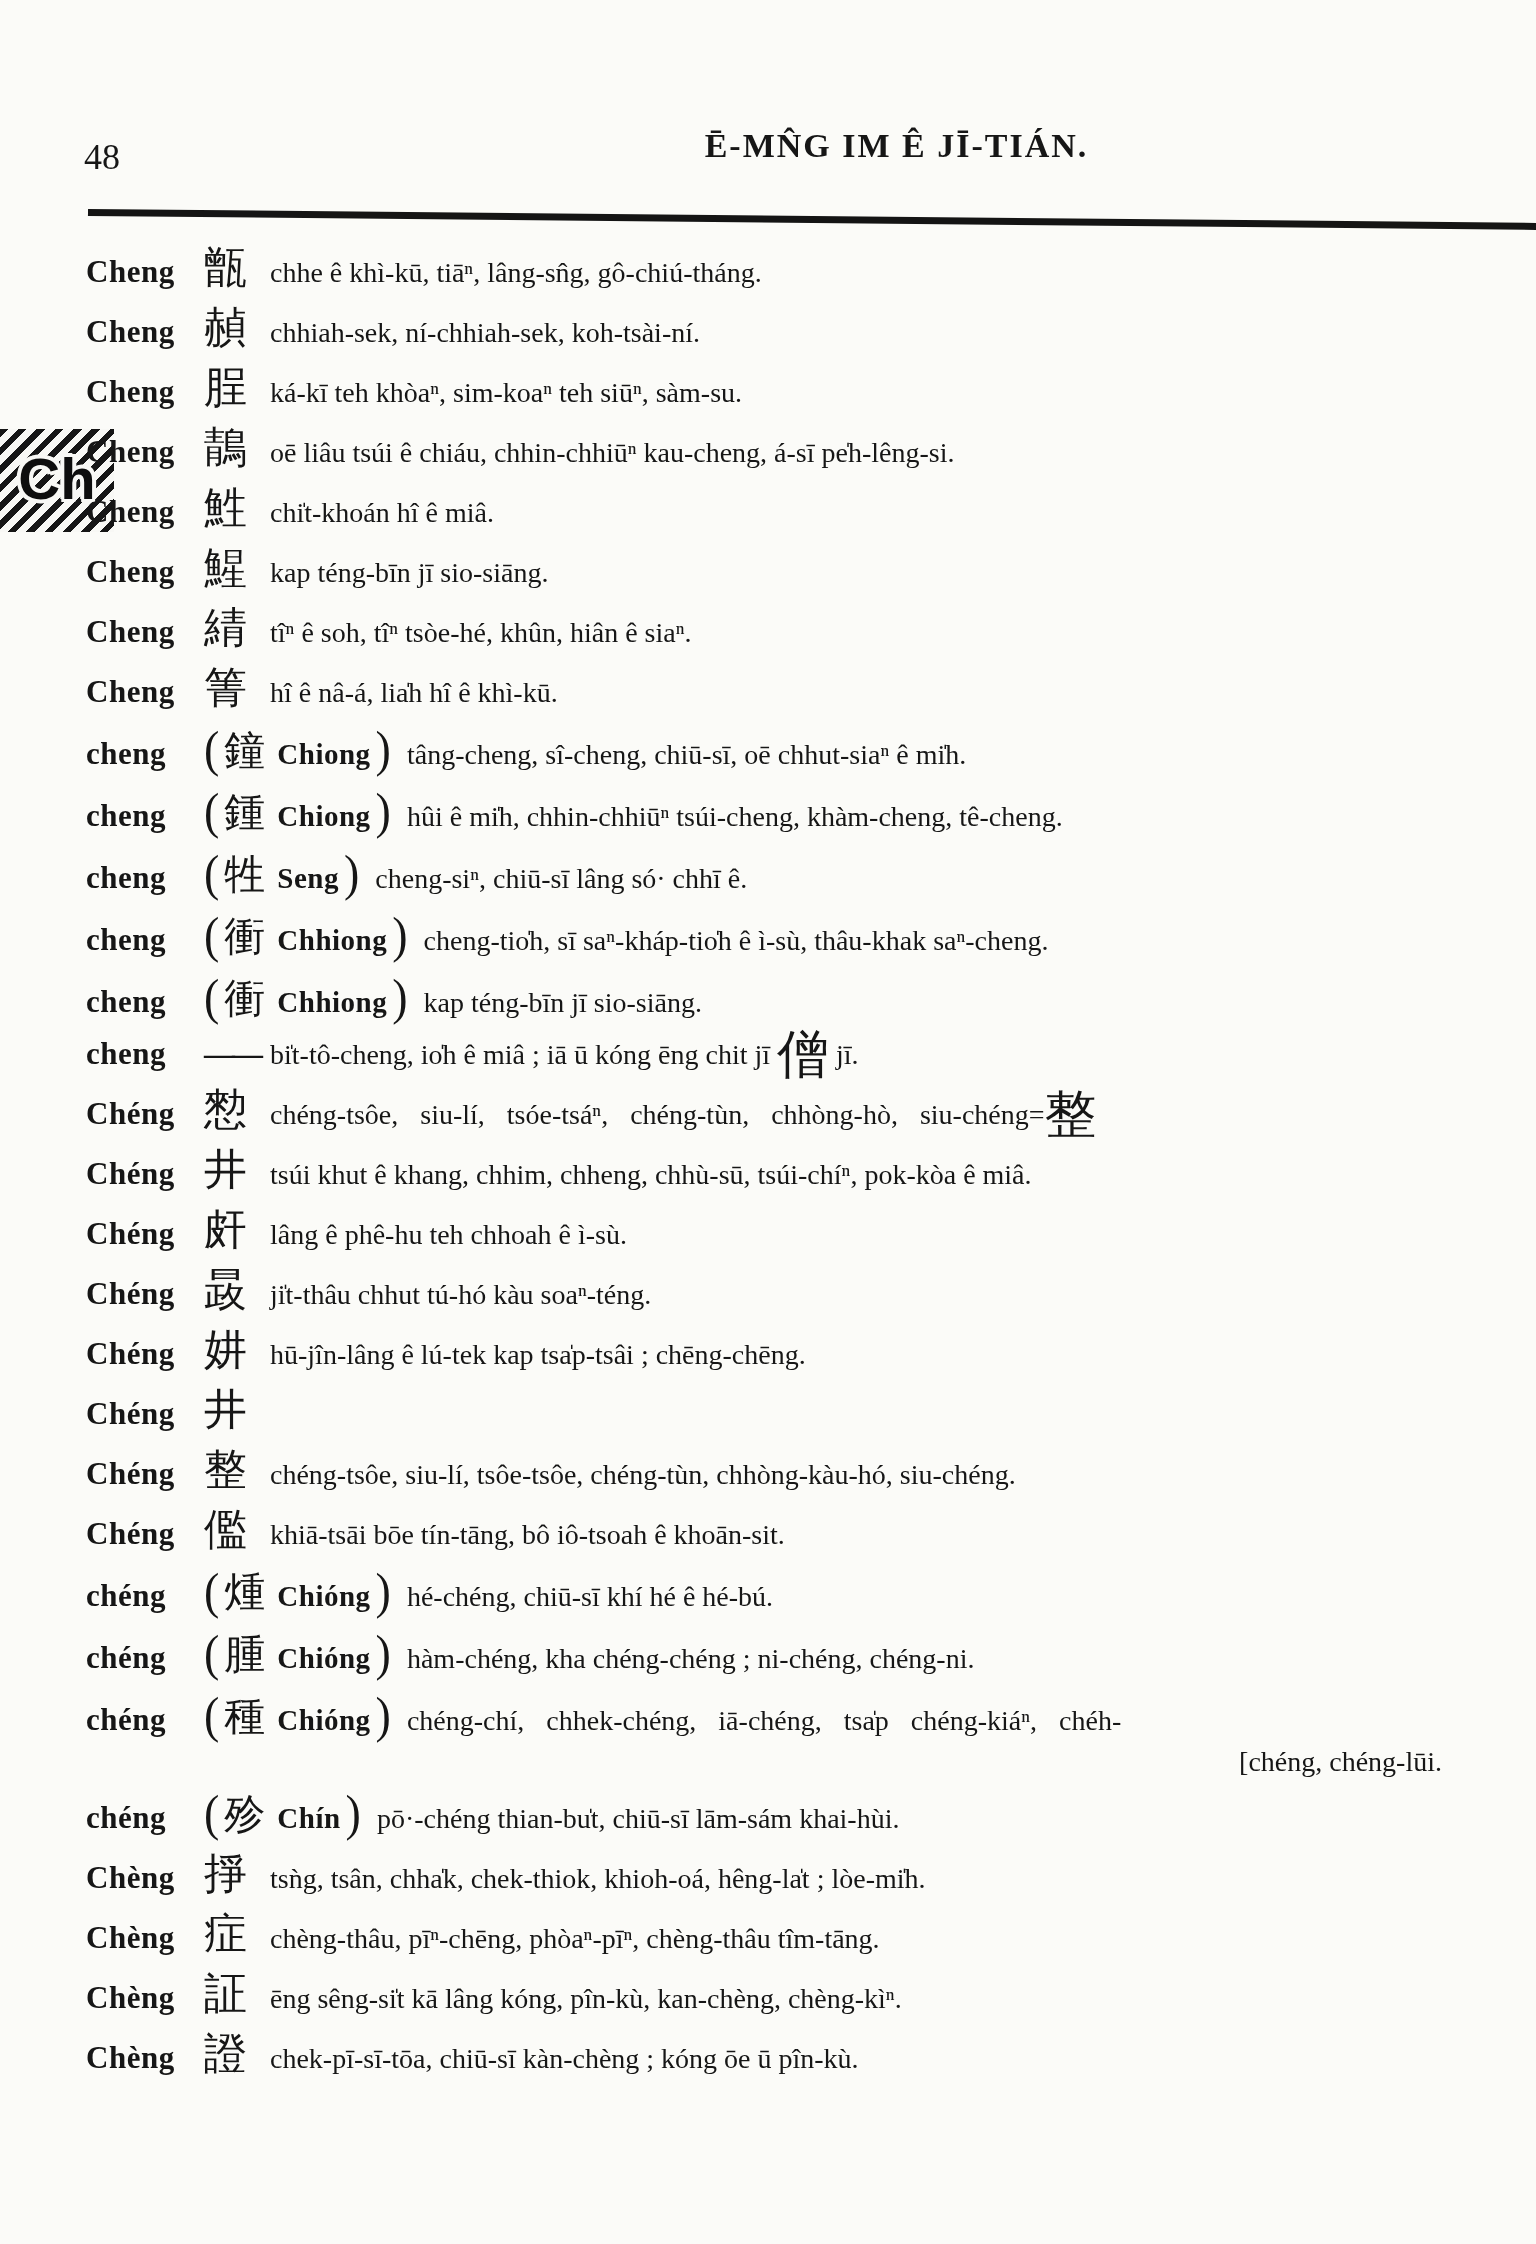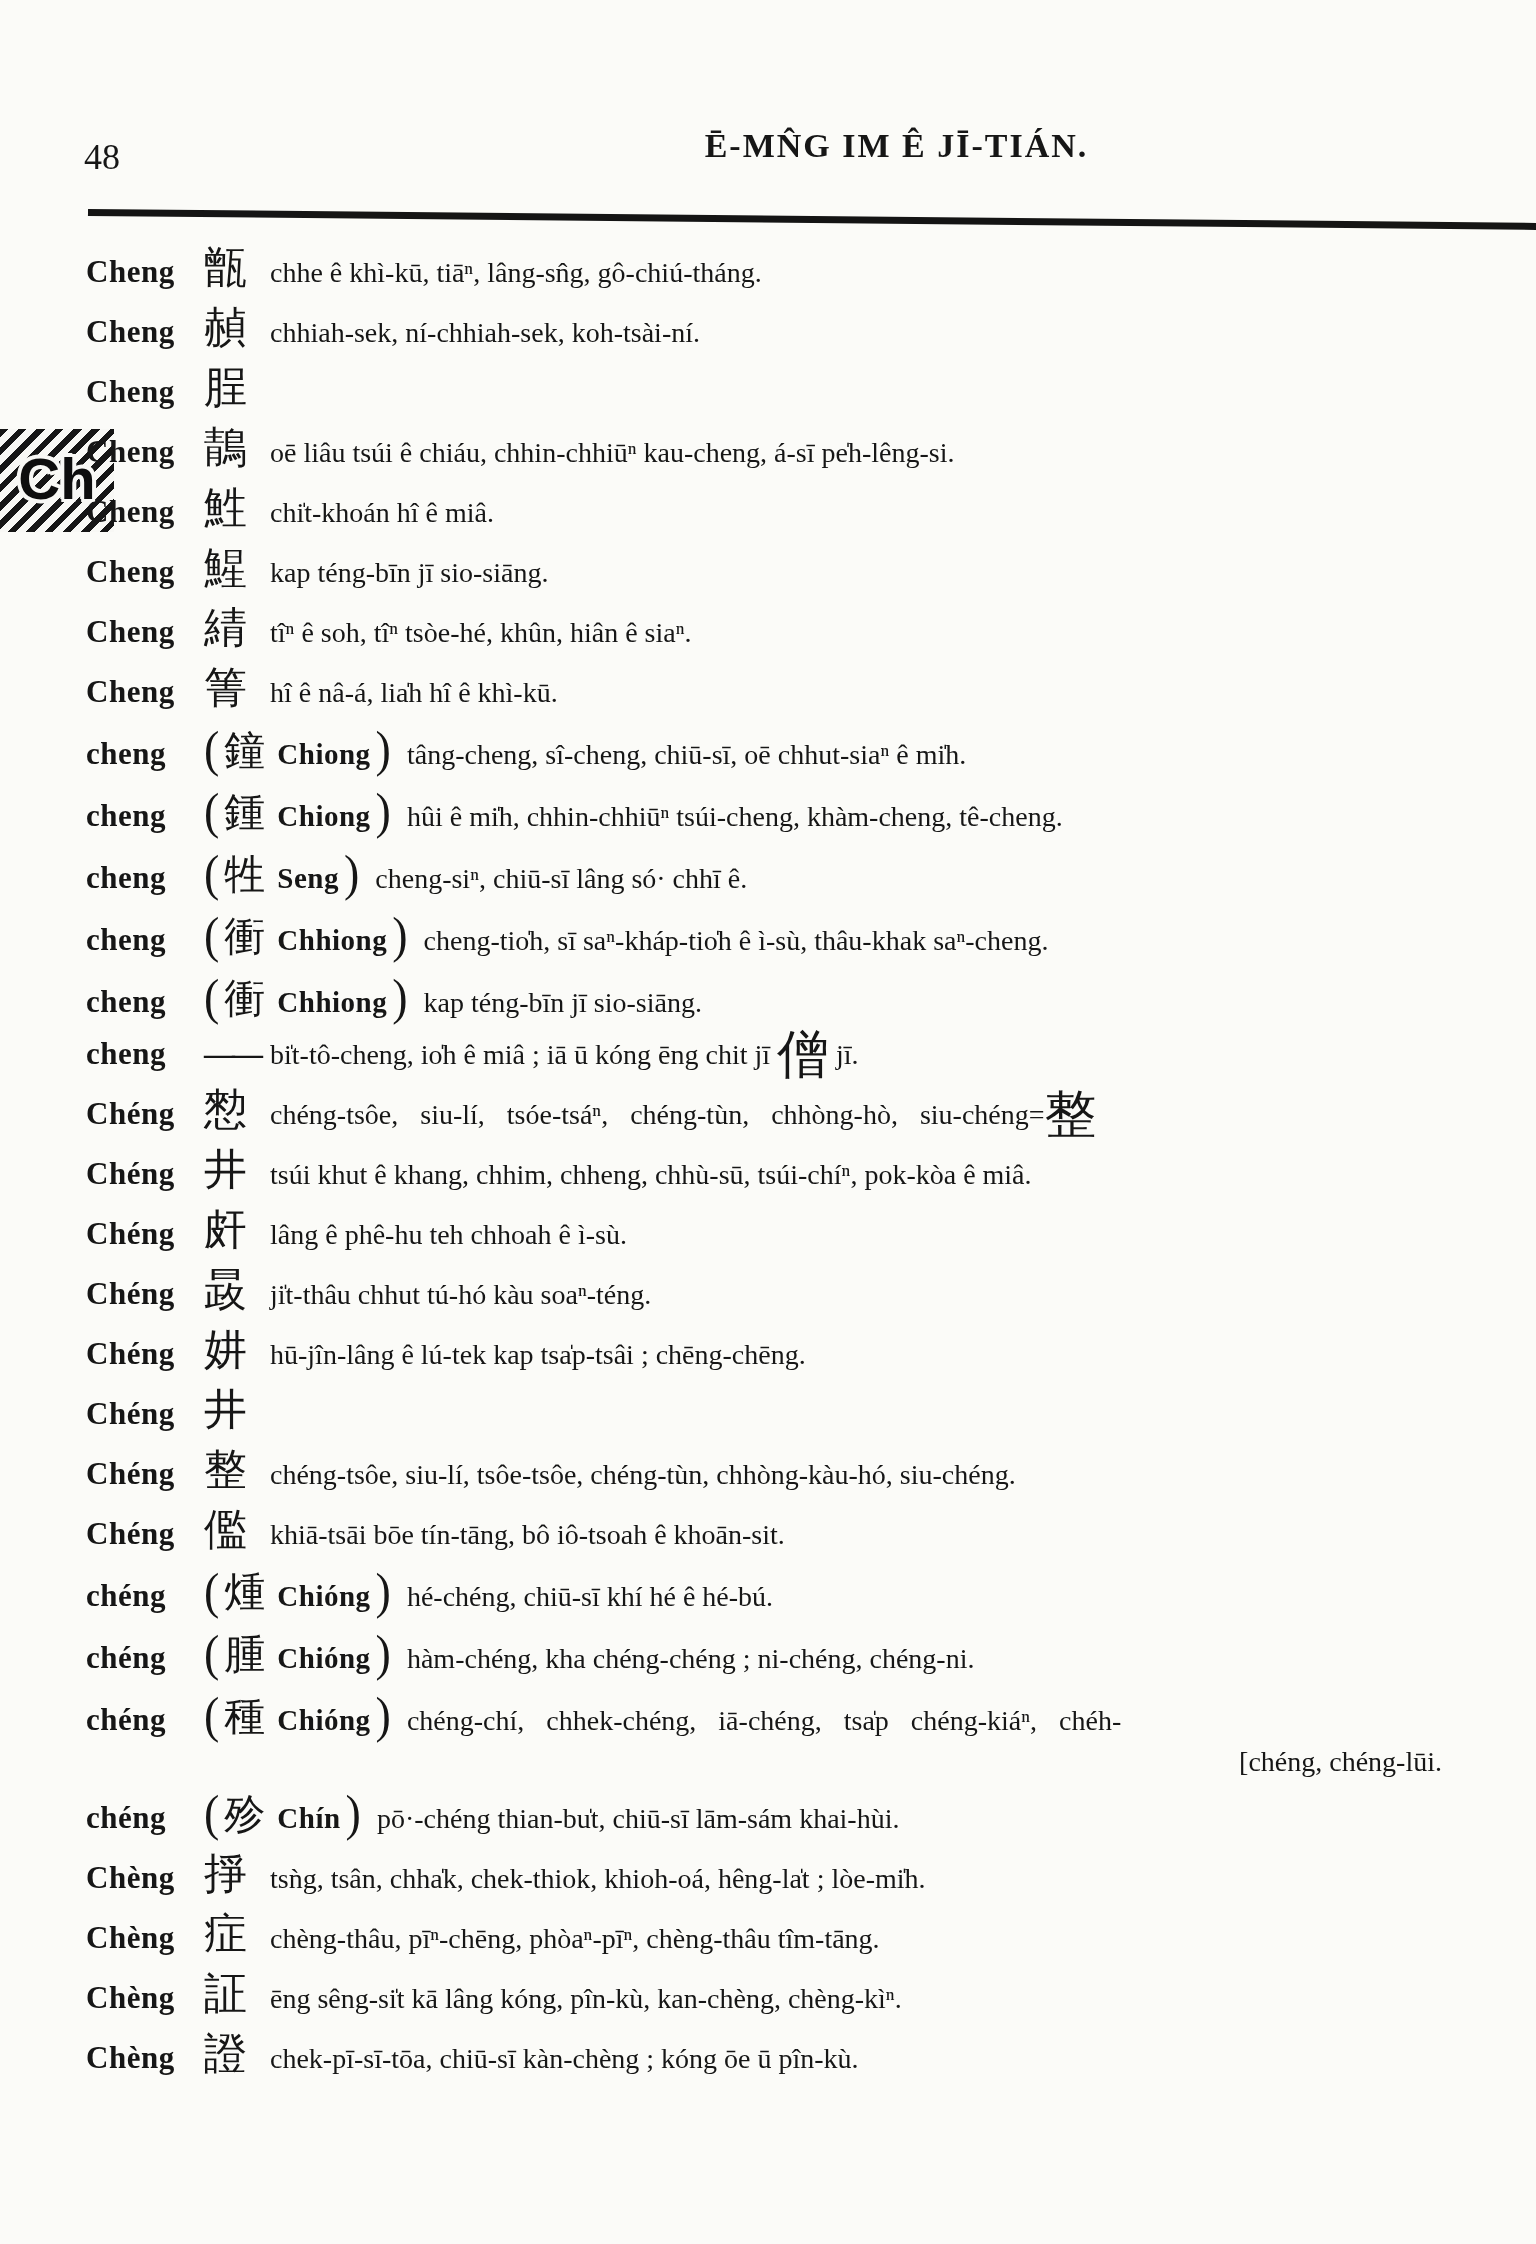--- a/index.html
+++ b/index.html
@@ -62,20 +62,21 @@
       <span class="def"><span class="def-text">chhe ê khì-kū, tiāⁿ, lâng-sn̂g, gô-chiú-tháng.</span></span>
     </div>
     <div class="entry">
       <span class="head">Cheng</span>
       <span class="char">赬</span>
       <span class="def"><span class="def-text">chhiah-sek, ní-chhiah-sek, koh-tsài-ní.</span></span>
     </div>
     <div class="entry">
       <span class="head">Cheng</span>
       <span class="char">脭</span>
+      <span class="def"><span class="def-text">ká-kī teh khòaⁿ, sim-koaⁿ teh siūⁿ, sàm-su.</span></span>
     </div>
     <div class="entry">
       <span class="head">Cheng</span>
       <span class="char">鶄</span>
       <span class="def"><span class="def-text">oē liâu tsúi ê chiáu, chhin-chhiūⁿ kau-cheng, á-sī pe̍h-lêng-si.</span></span>
     </div>
     <div class="entry">
       <span class="head">Cheng</span>
       <span class="char">鮏</span>
       <span class="def"><span class="def-text">chi̍t-khoán hî ê miâ.</span></span>

